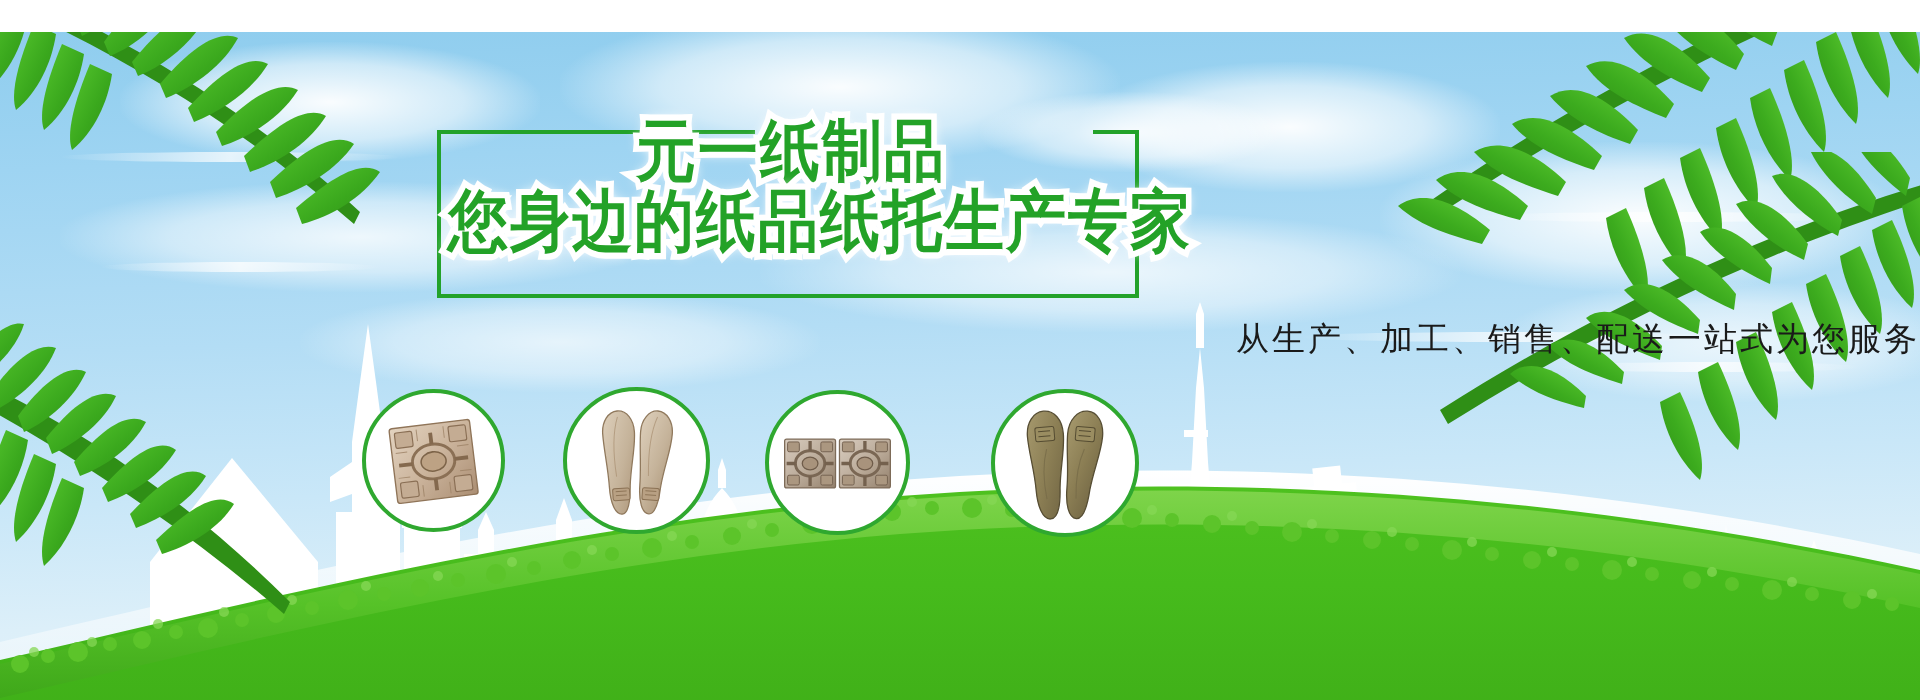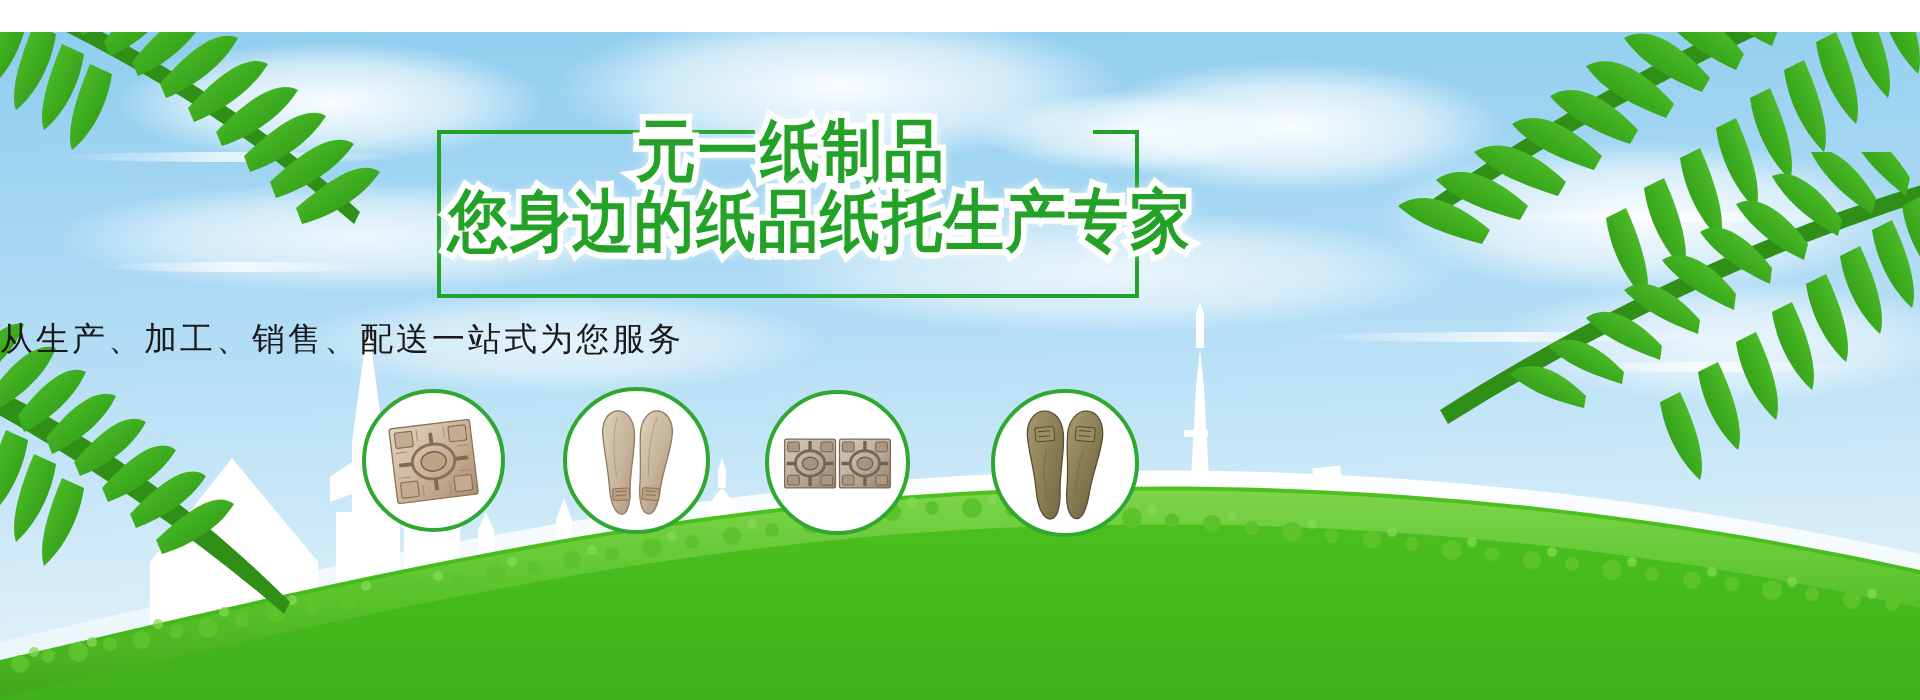--- a/index.html
+++ b/index.html
@@ -109,21 +109,21 @@
     left: 11px; top: 47px;
     font-size: 60px;
     transform: scaleY(1.12);
     transform-origin: left top;
   }
 
   #subtitle {
     position: absolute;
     left: 0; top: 285px;
     width: 1920px;
-    text-align: left;
+    text-align: right;
     font-family: "DejaVu Sans", "Liberation Sans", sans-serif;
     font-size: 33px;
     color: #1a1a1a;
     letter-spacing: 3px;
     white-space: nowrap;
   }
 
   
   .product-circle {
     position: absolute;

